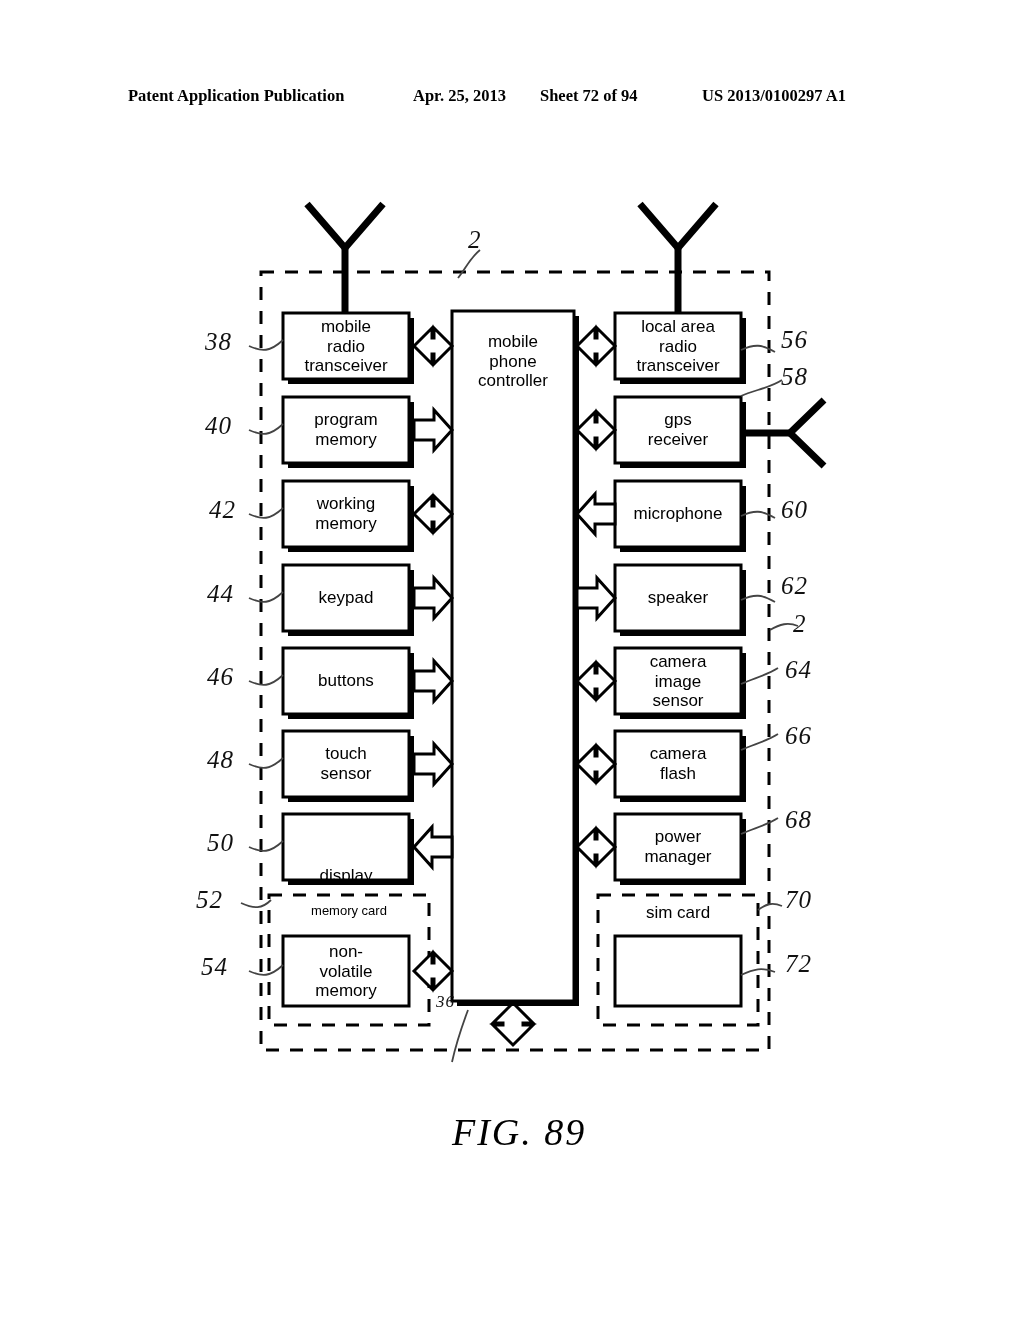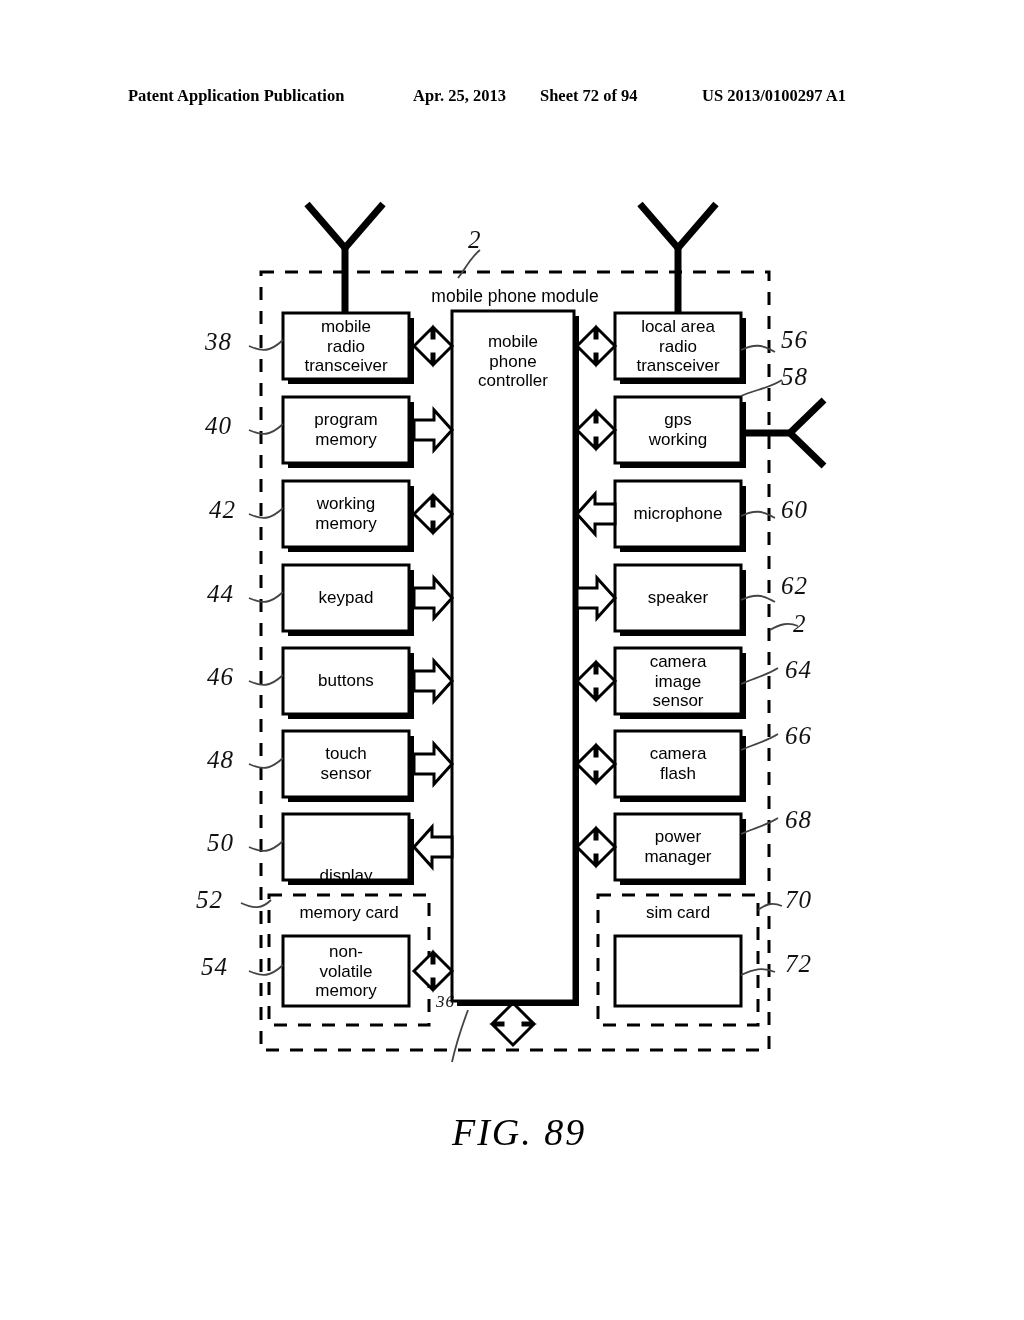--- a/index.html
+++ b/index.html
@@ -258,23 +258,22 @@
       <path d="M 741 834 C 754 828 765 826 778 818"></path>
       <path d="M 758 910 C 766 904 772 902 782 906"></path>
       <path d="M 741 975 C 754 969 762 967 775 972"></path>
 
       <path d="M 458 278 C 466 268 470 258 480 250"></path>
       <path d="M 770 630 C 780 624 788 622 798 626"></path>
       <path d="M 468 1010 C 462 1026 456 1044 452 1062"></path>
     </g>
   </svg>
 
-  <div class="module-title" style="left:361px; top:286px; width:308px;">mobile phone module</div>
-
-  <div class="module-title" style="left:269px; top:903px; width:160px; font-size:17px;">memory card</div>
+
+  <div class="module-title" style="left:269px; top:903px; width:160px; font-size:13px;">memory card</div>
 
   <div class="module-title" style="left:598px; top:903px; width:160px; font-size:17px;">sim card</div>
 
   <div class="blk-label" style="left:452px; top:332px; width:122px;">mobile
 phone
 controller</div>
 
   <div class="blk-label" style="left:283px; top:317px; width:126px;">mobile
 radio
 transceiver</div>
@@ -288,21 +287,21 @@
 sensor</div>
   <div class="blk-label" style="left:283px; top:837px; width:126px;margin-top:29px;">display</div>
   <div class="blk-label" style="left:283px; top:942px; width:126px;">non-
 volatile
 memory</div>
 
   <div class="blk-label" style="left:615px; top:317px; width:126px;">local area
 radio
 transceiver</div>
   <div class="blk-label" style="left:615px; top:410px; width:126px;">gps
-working</div>
+receiver</div>
   <div class="blk-label" style="left:615px; top:504px; width:126px;">microphone</div>
   <div class="blk-label" style="left:615px; top:588px; width:126px;">speaker</div>
   <div class="blk-label" style="left:615px; top:652px; width:126px;">camera
 image
 sensor</div>
   <div class="blk-label" style="left:615px; top:744px; width:126px;">camera
 flash</div>
   <div class="blk-label" style="left:615px; top:827px; width:126px;">power
 manager</div>
 

